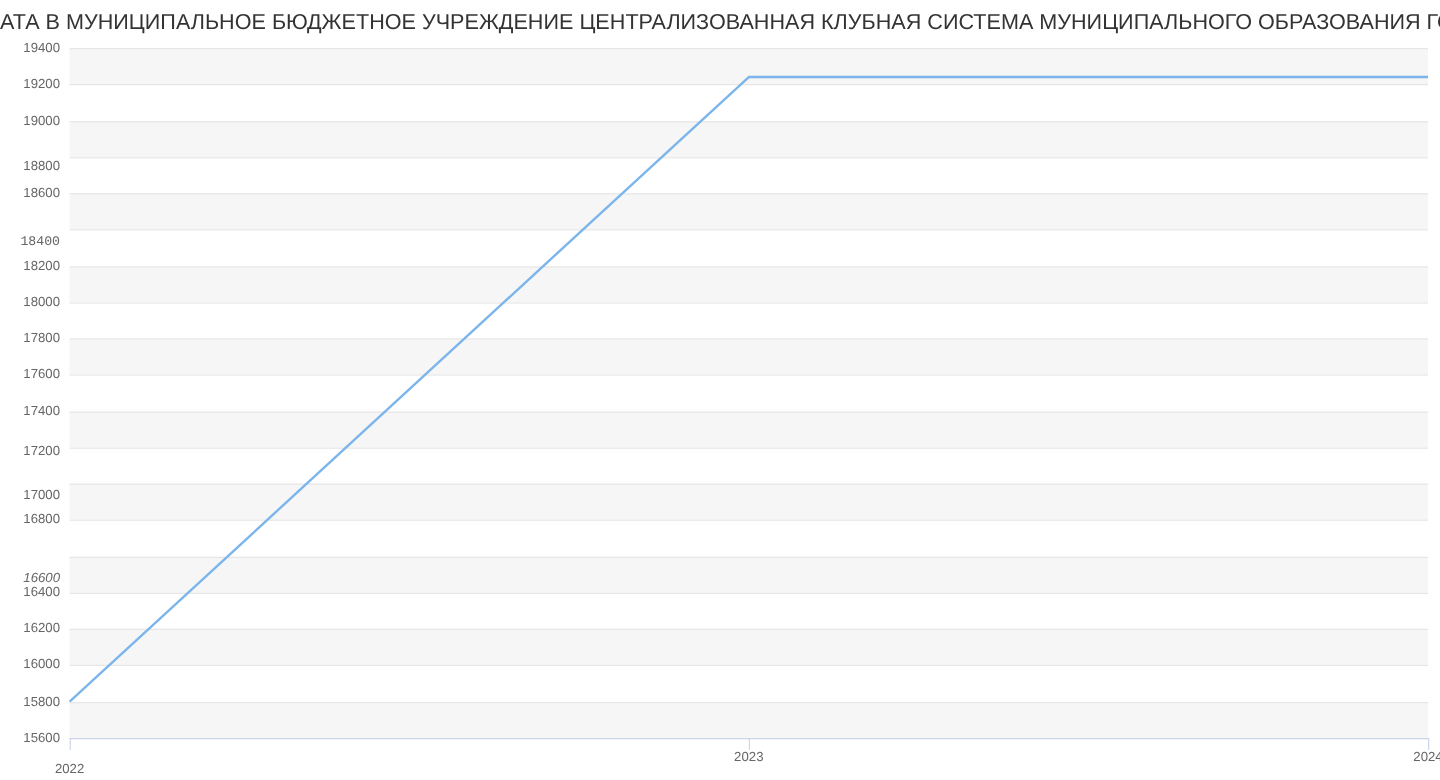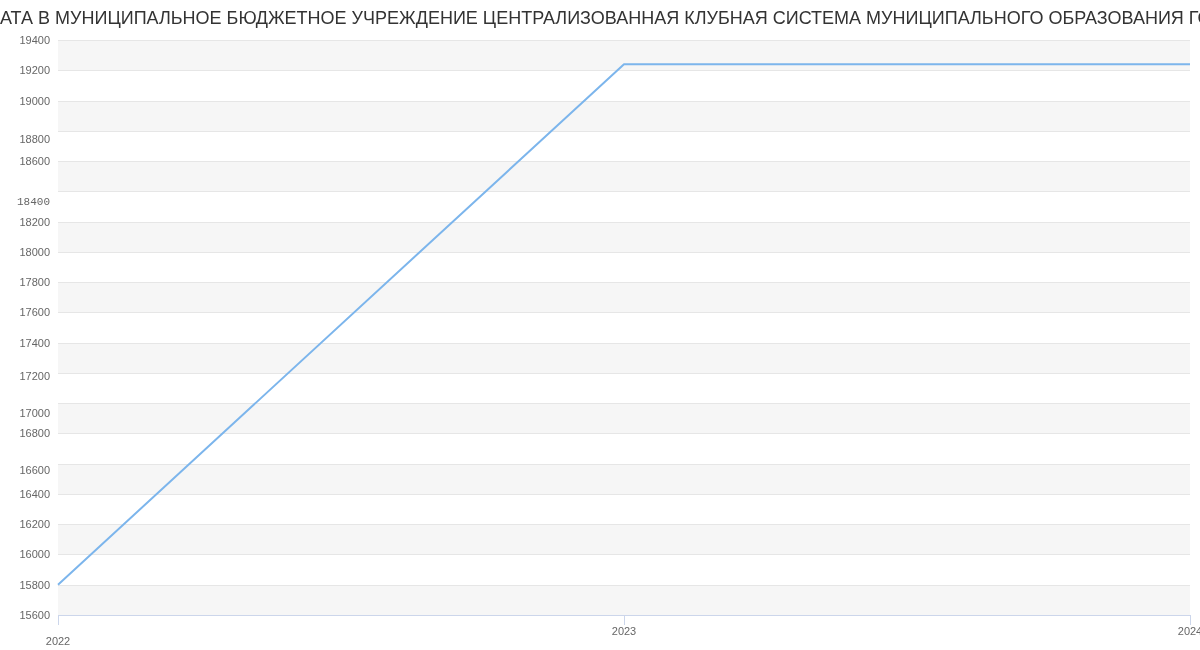--- a/index.html
+++ b/index.html
@@ -98,21 +98,21 @@
       <div class="y-tick" style="top: 575px;">15600</div>
       <div class="grid-line" style="top: 544.737px;"></div>
       <div class="y-tick" style="top: 544.737px;">15800</div>
       <div class="grid-line" style="top: 514.474px;"></div>
       <div class="y-tick" style="top: 514.474px;">16000</div>
       <div class="grid-line" style="top: 484.211px;"></div>
       <div class="y-tick" style="top: 484.211px; text-align: right;">16200</div>
       <div class="grid-line" style="top: 453.947px;"></div>
       <div class="y-tick" style="top: 453.947px;">16400</div>
       <div class="grid-line" style="top: 423.684px;"></div>
-      <div class="y-tick" style="top: 430px;">16600</div>
+      <div class="y-tick" style="top: 442px; font-style: italic;">16600</div>
       <div class="grid-line" style="top: 393.421px;"></div>
       <div class="y-tick" style="top: 393.421px;">16800</div>
       <div class="grid-line" style="top: 363.158px;"></div>
       <div class="y-tick" style="top: 373px;">17000</div>
       <div class="grid-line" style="top: 332.895px;"></div>
       <div class="y-tick" style="top: 336px;">17200</div>
       <div class="grid-line" style="top: 302.632px;"></div>
       <div class="y-tick" style="top: 302.632px;">17400</div>
       <div class="grid-line" style="top: 272.368px;"></div>
       <div class="y-tick" style="top: 272.368px;">17600</div>

